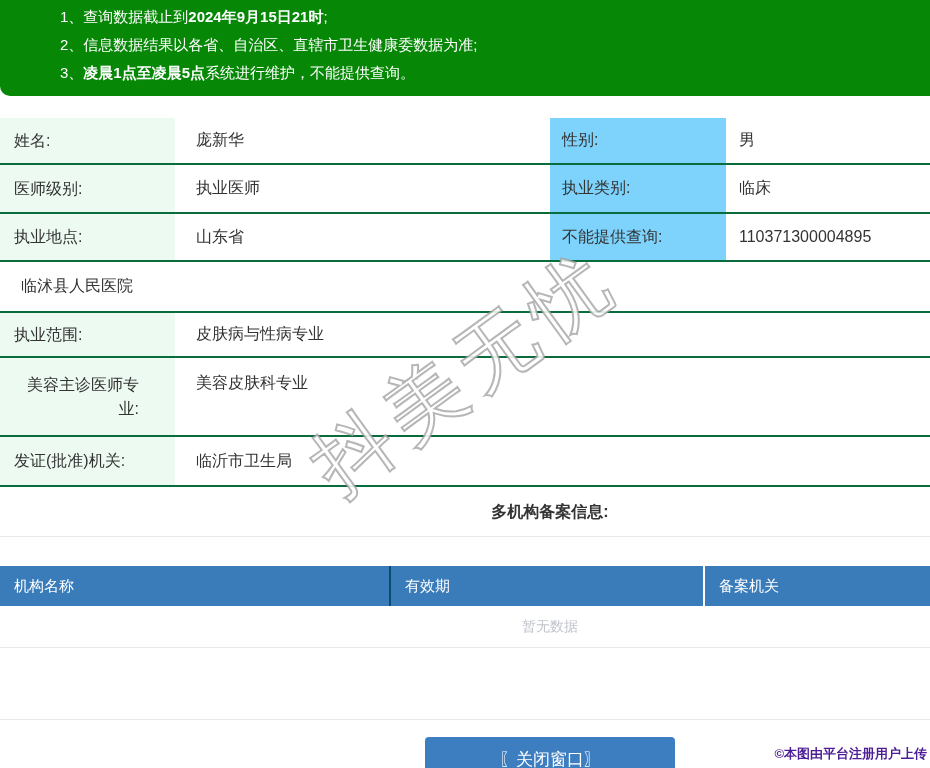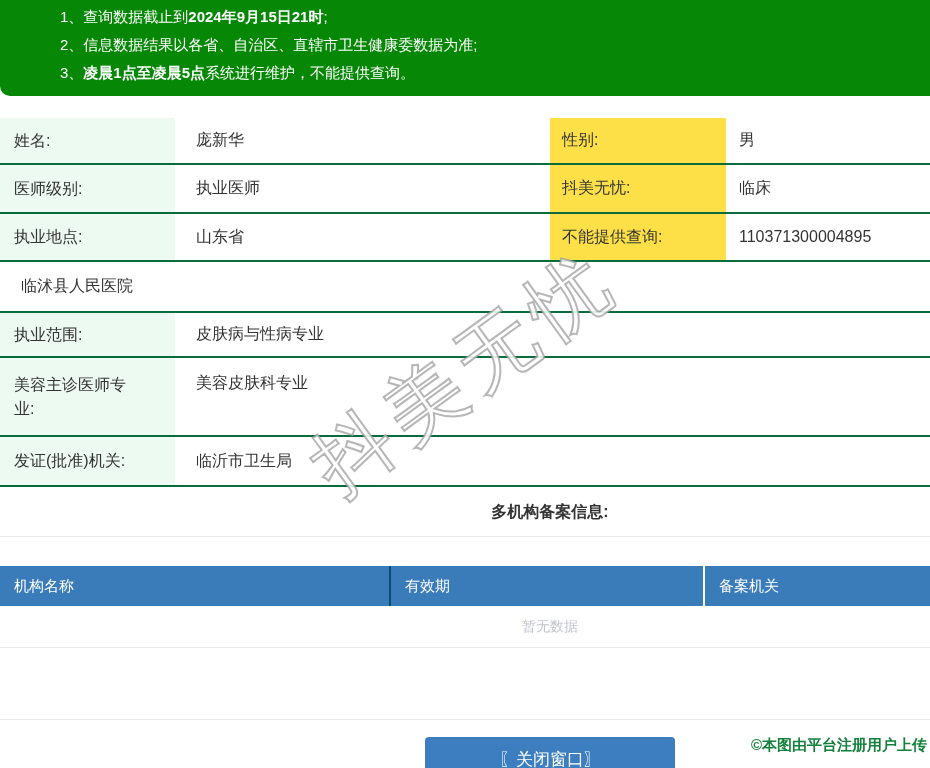--- a/index.html
+++ b/index.html
@@ -11,24 +11,24 @@
   .notice{position:absolute;left:0;top:0;width:1100px;height:96px;background:#068806;
           border-radius:0 0 0 10px;color:#fff;font-size:15px;line-height:28px;
           padding:3px 0 0 60px;box-sizing:border-box;}
   .notice b{font-weight:bold;}
 
   
   .profile{position:absolute;left:0;top:118px;width:1100px;}
   .prow{display:flex;border-bottom:2px solid #0a6b3d;box-sizing:border-box;font-size:16px;}
   .prow.h1{height:47px;} .prow.h2{height:49px;} .prow.h3{height:48px;}
   .prow.h4{height:51px;} .prow.h5{height:45px;} .prow.h6{height:79px;} .prow.h7{height:50px;}
-  .cell{display:flex;align-items:center;box-sizing:border-box;}
+  .cell{display:flex;align-items:center;box-sizing:border-box;text-align:right;}
   .lab{width:175px;background:#edfaf2;padding:0 36px 0 14px;word-break:break-all;line-height:24px;}
   .val{width:375px;padding-left:21px;}
-  .lab2{width:176px;background:#fde047;padding:0 20px 0 12px;}
+  .lab2{width:176px;background:#7dd3fc;padding:0 20px 0 12px;}
   .val2{flex:1;padding-left:13px;}
   .valfull{flex:1;padding-left:21px;}
   .prow.top .cell{align-items:flex-start;padding-top:15px;}
 
   
   .filing-title{position:absolute;left:0;top:502px;width:1100px;text-align:center;
                 font-size:16px;font-weight:bold;color:#333;}
   .hr{position:absolute;left:0;width:1100px;height:0;border-top:1px solid #e8eaec;}
   .hr.g1{top:536px;} .hr.g2{top:719px;}
   .fheader{position:absolute;left:0;top:566px;width:1100px;height:40px;display:flex;
@@ -45,21 +45,21 @@
   .close-btn{position:absolute;left:425px;top:737px;width:250px;height:45px;
              background:#3c7ec0;color:#fff;font-size:17px;border:none;border-radius:4px;
              font-family:inherit;cursor:pointer;display:flex;align-items:center;justify-content:center;}
 
   
   .wm-diag{position:absolute;left:290px;top:318px;width:350px;height:110px;
            display:flex;align-items:center;justify-content:center;white-space:nowrap;
            transform:rotate(-36deg);font-size:78px;letter-spacing:10px;
            color:rgba(255,255,255,0.88);-webkit-text-stroke:2px rgba(158,158,158,0.75);
            z-index:5;pointer-events:none;}
-  .wm-corner{position:absolute;right:3px;bottom:13px;font-size:15px;font-weight:bold;color:#15803d;
+  .wm-corner{position:absolute;right:3px;bottom:5px;font-size:13px;font-weight:bold;color:#4c1d95;
              text-shadow:-1px 0 0 #fff,1px 0 0 #fff,0 -1px 0 #fff,0 1px 0 #fff;z-index:6;}
 </style>
 </head>
 <body>
 
 <div id="viewport">
   <div class="container">
 
     <div class="notice">
       <div class="notice-line"><span>1、查询数据截止到</span><b>2024年9月15日21时</b><span>;</span></div>
@@ -70,21 +70,21 @@
     <div class="profile">
       <div class="prow h1">
         <div class="cell lab">姓名:</div>
         <div class="cell val">庞新华</div>
         <div class="cell lab2">性别:</div>
         <div class="cell val2">男</div>
       </div>
       <div class="prow h2">
         <div class="cell lab">医师级别:</div>
         <div class="cell val">执业医师</div>
-        <div class="cell lab2">抖美无忧:</div>
+        <div class="cell lab2">执业类别:</div>
         <div class="cell val2">临床</div>
       </div>
       <div class="prow h3">
         <div class="cell lab">执业地点:</div>
         <div class="cell val">山东省</div>
         <div class="cell lab2">不能提供查询:</div>
         <div class="cell val2">110371300004895</div>
       </div>
       <div class="prow h4">
         <div class="cell valfull">临沭县人民医院</div>

